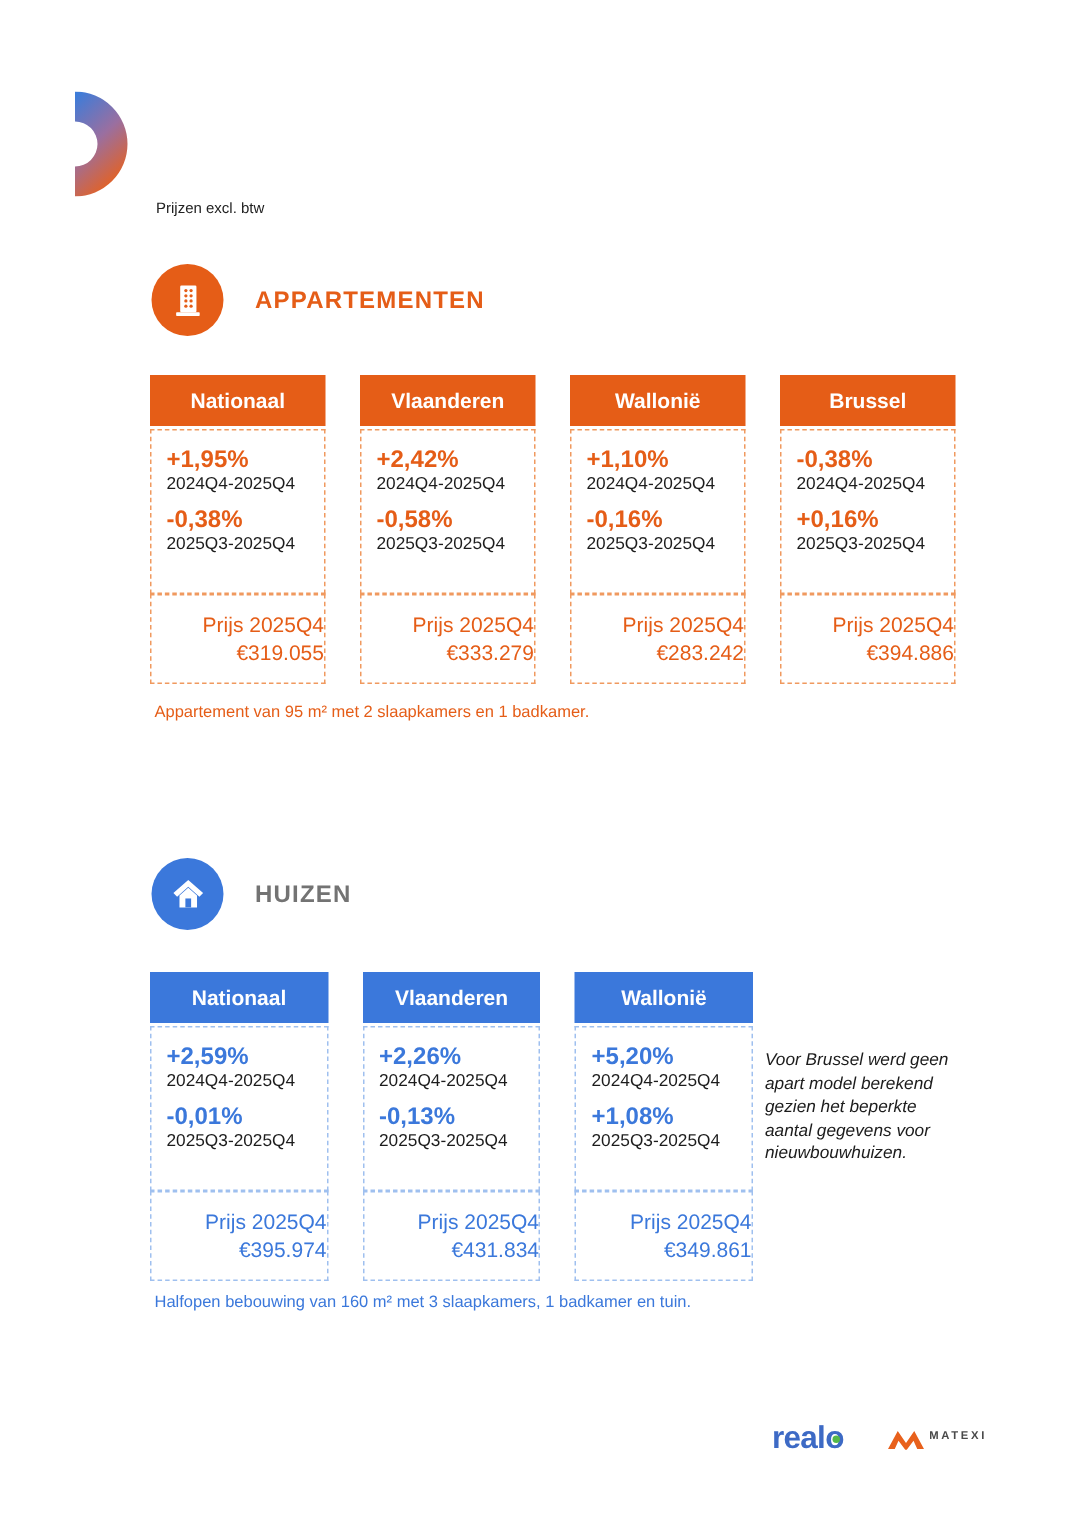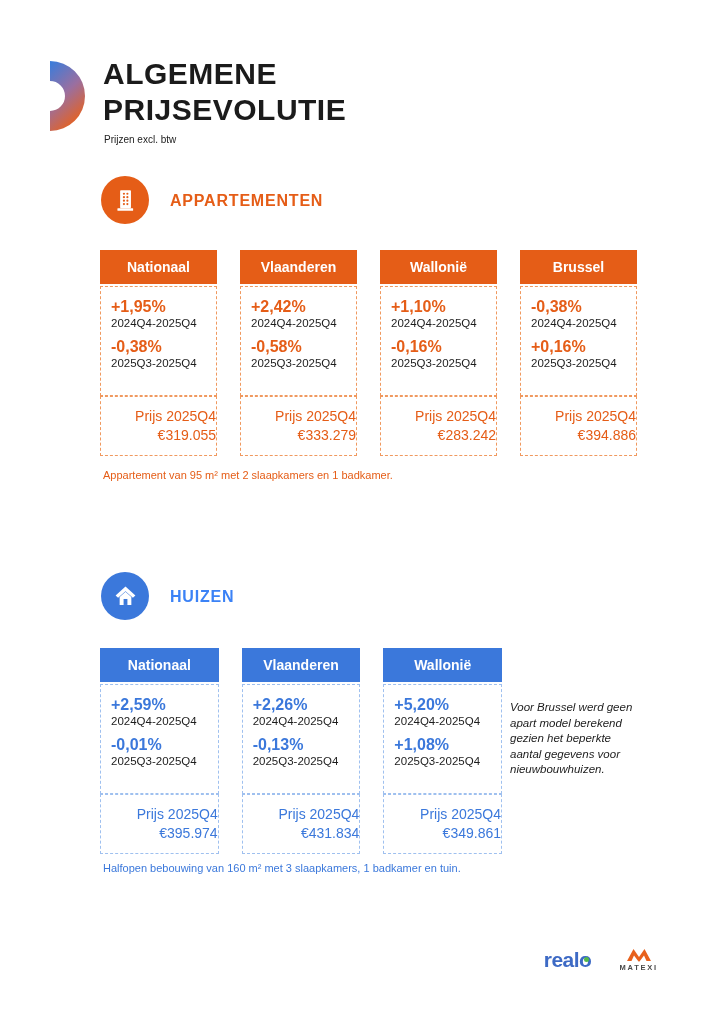--- a/index.html
+++ b/index.html
@@ -29,21 +29,21 @@
     position: absolute; width: 48px; height: 48px; border-radius: 50%;
     display: flex; align-items: center; justify-content: center;
   }
   .section-badge.apt { background: #E55D17; left: 101px; top: 176px; }
   .section-badge.hz  { background: #3B78DB; left: 101px; top: 572px; }
   .section-title {
     position: absolute; left: 170px;
     font-size: 16px; font-weight: bold; letter-spacing: 0.8px; text-align: center;
   }
   .section-title.apt { top: 192px; color: #E55D17; }
-  .section-title.hz  { top: 588px; color: #3b82f6; }
+  .section-title.hz  { top: 588px; color: #737373; }
 
   
   .table { position: absolute; display: flex; gap: 23px; }
   .table.apt { left: 100px; top: 250px; width: 537px; }
   .table.hz  { left: 100px; top: 648px; width: 402px; }
   .col { flex: 1; display: flex; flex-direction: column; }
   .col-header {
     height: 34px; line-height: 34px; text-align: center;
     color: #ffffff; font-size: 14px; font-weight: bold;
   }
@@ -76,43 +76,39 @@
   }
 
   
   .footer-logos { position: absolute; right: 66px; top: 947px; display: flex; align-items: center; gap: 28px; }
   .realo-logo { font-size: 21px; font-weight: bold; color: #3D6AC5; position: relative; letter-spacing: -0.5px; }
   .realo-logo .o { position: relative; }
   .realo-logo .o .dot {
     position: absolute; left: 4.5px; top: 9.5px; width: 5px; height: 5px;
     border-radius: 50%; background: #54B948;
   }
-  .matexi-logo { display: flex; flex-direction: column; align-items: center; gap: 1px; }
+  .matexi-logo { display: flex; flex-direction: row; gap: 1px; }
   .matexi-text { font-size: 7.5px; font-weight: bold; letter-spacing: 1.8px; color: #4a4a4a; }
 </style>
 </head>
 <body>
 
 <div class="page">
 
   <svg class="brand-mark" viewBox="0 0 42 70" aria-hidden="true">
     <defs>
       <linearGradient id="lg-brand" x1="10%" y1="0%" x2="55%" y2="100%">
         <stop offset="0%" stop-color="#3D7CD9"></stop>
         <stop offset="50%" stop-color="#9A6FA0"></stop>
         <stop offset="100%" stop-color="#E8611C"></stop>
       </linearGradient>
     </defs>
     <path d="M0,0 A35,35 0 0 1 0,70 L0,50 A15,15 0 0 0 0,20 Z" fill="url(#lg-brand)"></path>
   </svg>
 
-  <div class="page-title">
-    <div>ALGEMENE</div>
-    <div>PRIJSEVOLUTIE</div>
-  </div>
   <div class="page-subtitle">Prijzen excl. btw</div>
 
   <div class="section-badge apt">
     <svg width="26" height="26" viewBox="0 0 24 24" aria-hidden="true">
       <rect x="7.5" y="3" width="10" height="16.5" rx="0.8" fill="#ffffff"></rect>
       <g fill="#E55D17">
         <circle cx="11" cy="6.2" r="1"></circle>
           <circle cx="14.2" cy="6.2" r="1"></circle>
         <circle cx="11" cy="9.4" r="1"></circle>
           <circle cx="14.2" cy="9.4" r="1"></circle>

